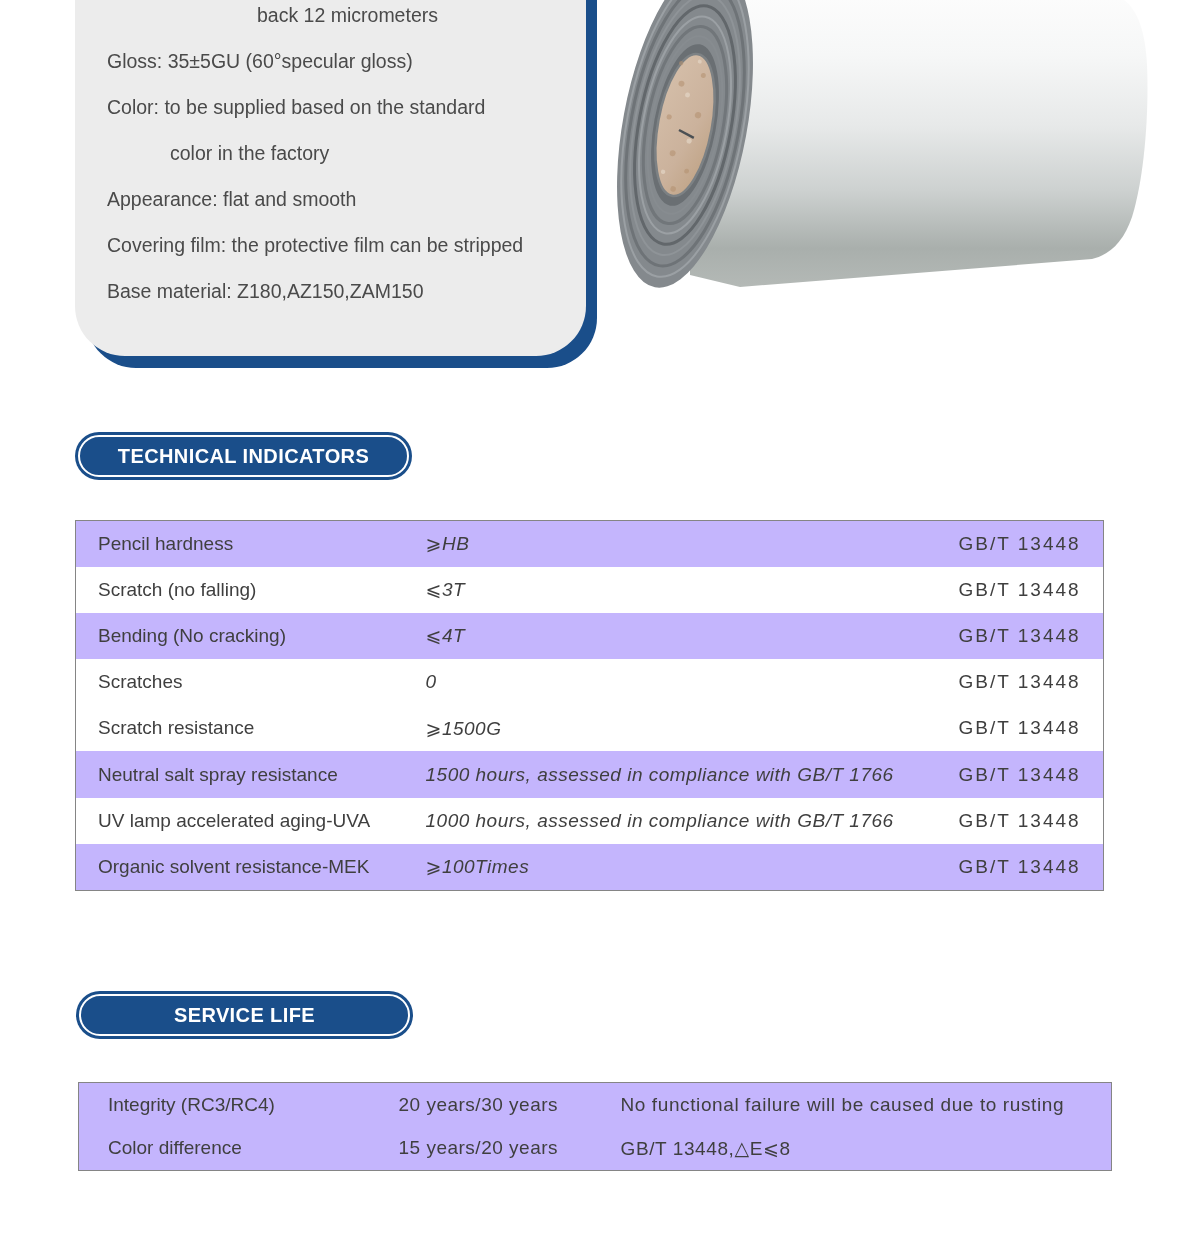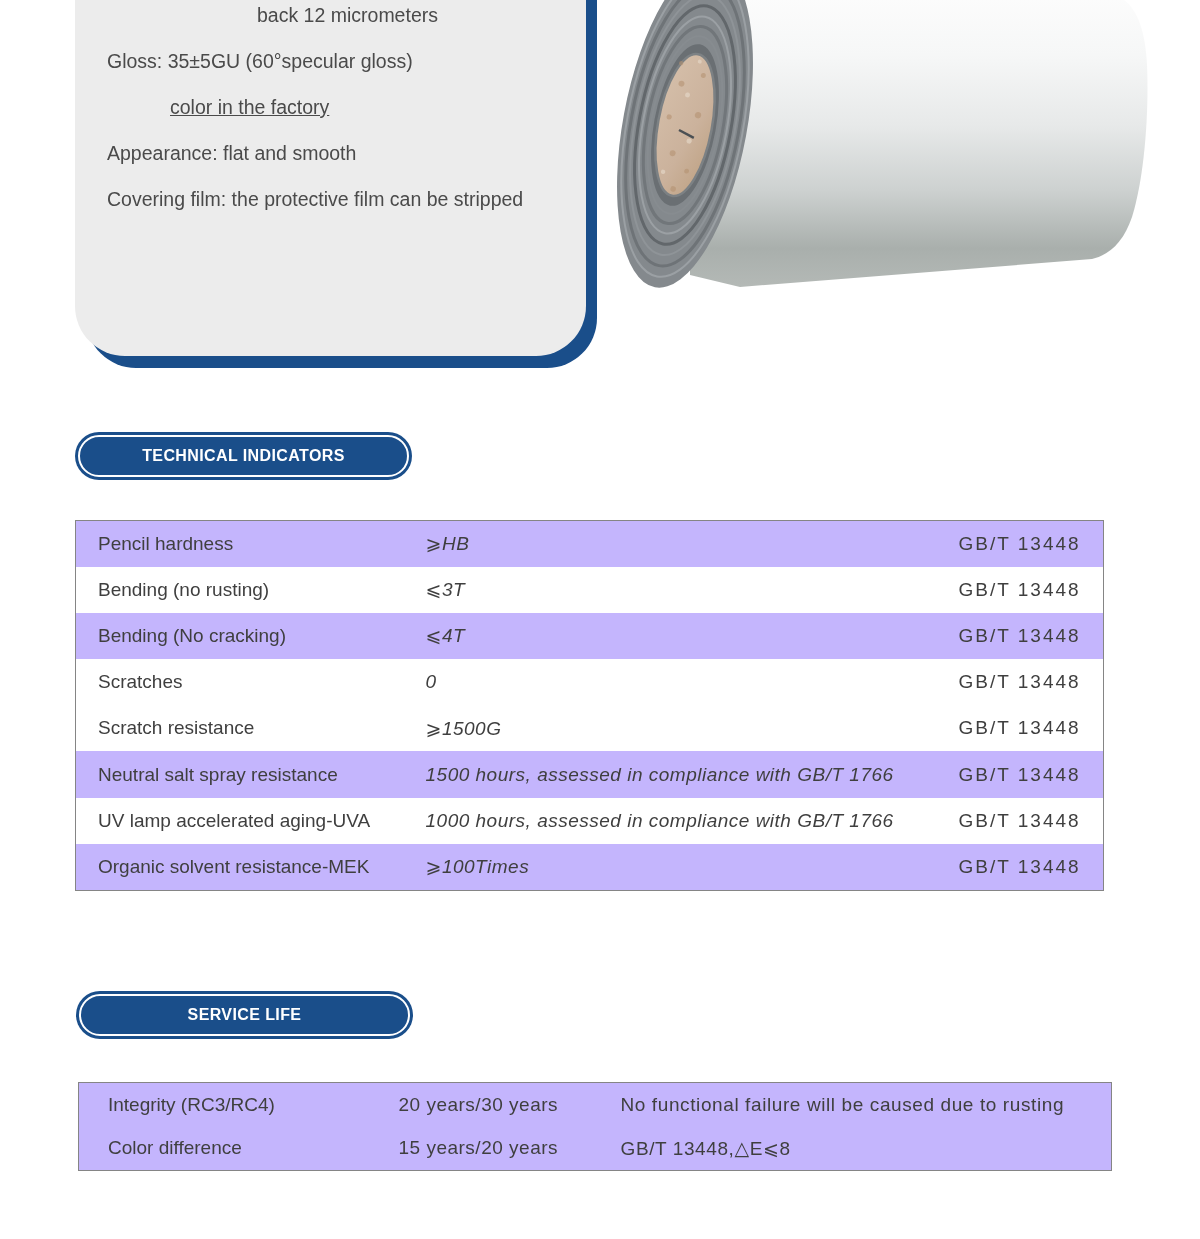--- a/index.html
+++ b/index.html
@@ -6,32 +6,32 @@
   body { background:#ffffff; font-family:"Liberation Sans","DejaVu Sans",sans-serif; }
   .page { position:relative; width:1200px; height:1239px; overflow:hidden; background:#ffffff; }
 
   
   .spec-wrap { position:absolute; left:75px; top:-120px; width:511px; height:476px; }
   .spec-shadow { position:absolute; inset:0; transform:translate(11px,12px);
                  background:#1a4e8a; border-radius:0 0 50px 50px; }
   .spec-card { position:absolute; inset:0; background:#ececec; border-radius:0 0 50px 50px;
                padding:112px 20px 0 32px; }
   .spec-line { font-size:19.5px; color:#4a4a4a; line-height:46px; white-space:nowrap; }
-  .spec-line.indent-1 { padding-left:63px;text-decoration:underline; }
+  .spec-line.indent-1 { padding-left:63px; }
   .spec-line.indent-2 { padding-left:150px; }
 
   
   .coil { position:absolute; left:600px; top:-55px; width:565px; height:350px; }
 
   
   .pill { position:absolute; height:48px; background:#1a4e8a; border-radius:26px;
           display:flex; align-items:center; justify-content:center; }
   .pill::before { content:""; position:absolute; inset:3px; border:2px solid #ffffff;
                   border-radius:23px; pointer-events:none; }
-  .pill span { color:#ffffff; font-weight:bold; font-size:16px; letter-spacing:0.4px; }
+  .pill span { color:#ffffff; font-weight:bold; font-size:20px; letter-spacing:0.4px; }
   .pill-tech { left:75px; top:432px; width:337px; }
   .pill-service { left:76px; top:991px; width:337px; }
 
   
   table { border-collapse:collapse; table-layout:fixed; position:absolute; }
   td { font-size:19px; color:#3f3f3f; vertical-align:middle; overflow:hidden; white-space:nowrap; }
   tr.r-gray  td { background:#c4b5fd; }
   tr.r-white td { background:#ffffff; }
 
   #tech-table { left:75px; top:520px; width:1028px; border:1.5px solid #858585; }
@@ -49,23 +49,25 @@
 </head>
 <body>
 
 <div class="page">
 
   <div class="spec-wrap">
     <div class="spec-shadow"></div>
     <div class="spec-card" id="spec-lines">
         <p class="spec-line indent-2">back 12 micrometers</p>
         <p class="spec-line indent-0">Gloss: 35±5GU (60°specular gloss)</p>
+        <p class="spec-line indent-0">Color: to be supplied based on the standard</p>
         <p class="spec-line indent-1">color in the factory</p>
         <p class="spec-line indent-0">Appearance: flat and smooth</p>
         <p class="spec-line indent-0">Covering film: the protective film can be stripped</p>
+        <p class="spec-line indent-0">Base material: Z180,AZ150,ZAM150</p>
       </div>
   </div>
 
   <div class="coil">
     <svg viewBox="0 0 565 350" width="565" height="350" aria-hidden="true">
       <defs>
         <linearGradient id="bodyGrad" x1="0" y1="0" x2="0" y2="1">
           <stop offset="0" stop-color="#ffffff"></stop>
           <stop offset="0.28" stop-color="#f6f7f7"></stop>
           <stop offset="0.5" stop-color="#e7e9e9"></stop>
@@ -126,21 +128,21 @@
   </div>
 
   <table id="tech-table">
     <tbody>
         <tr class="r-gray">
           <td>Pencil hardness</td>
           <td>⩾HB</td>
           <td>GB/T 13448</td>
         </tr>
         <tr class="r-white">
-          <td>Bending (no rusting)</td>
+          <td>Scratch (no falling)</td>
           <td>⩽3T</td>
           <td>GB/T 13448</td>
         </tr>
         <tr class="r-gray">
           <td>Bending (No cracking)</td>
           <td>⩽4T</td>
           <td>GB/T 13448</td>
         </tr>
         <tr class="r-white">
           <td>Scratches</td>

